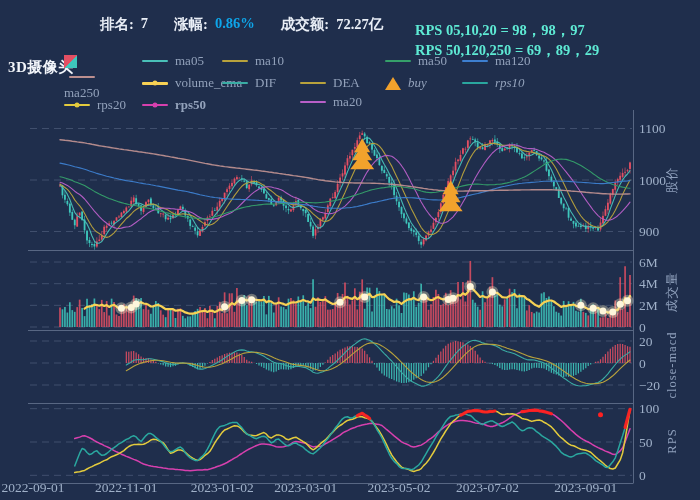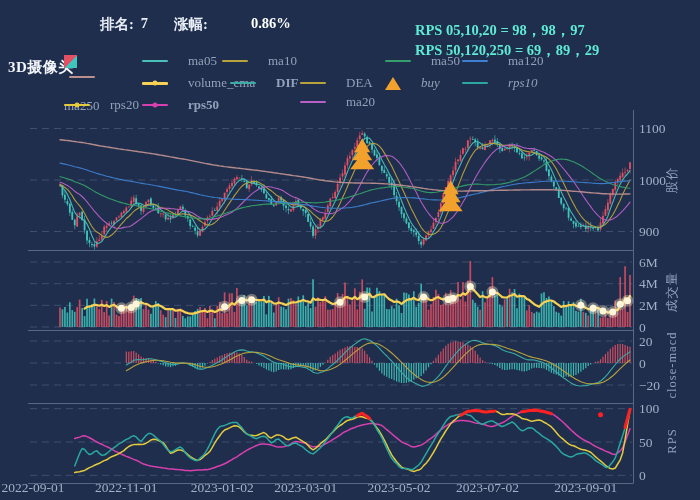--- a/index.html
+++ b/index.html
@@ -2,26 +2,26 @@
 <html><head>
 <meta charset="utf-8">
 <style>
   html,body{margin:0;padding:0;}
   body{width:700px;height:500px;background:#1f2e4c;overflow:hidden;
        font-family:"Liberation Serif","DejaVu Serif",serif;}
   .app{position:relative;width:700px;height:364px;}
   .hdr{position:absolute;left:100px;top:15px;display:flex;gap:26px;
        color:#e9eef6;font-size:14.5px;font-weight:bold;white-space:nowrap;}
   .hdr .pair{display:flex;gap:7px;}
-  .hdr .red{color:#ffffff;margin-left:36px;}
+  .hdr .red{color:#0ea5e9;}
   .rps-top{position:absolute;left:415px;top:4px;color:#5eead4;font-size:14.5px;
        font-weight:bold;line-height:20px;white-space:nowrap;margin-top:16px;}
   .ttl{position:absolute;left:8px;top:58px;color:#f2f5fa;font-size:15px;
        font-weight:bold;letter-spacing:.5px;}
-  .leg{position:absolute;display:flex;align-items:center;gap:20px;height:14px;text-align:right;}
+  .leg{position:absolute;display:flex;align-items:center;gap:7px;height:14px;text-align:right;}
   .leg-line{width:26px;height:2px;border-radius:1px;position:relative;flex:none;}
   .leg-line.thick{height:3px;}
   .dotm{position:absolute;left:50%;top:50%;transform:translate(-50%,-50%);
        width:5px;height:5px;border-radius:50%;}
   .leg-candle{width:13px;height:13px;flex:none;
        background:linear-gradient(135deg,#e34f63 50%,#3ec6bc 50%);}
   .leg-tri{width:0;height:0;flex:none;border-left:8px solid transparent;
        border-right:8px solid transparent;border-bottom:13px solid #f2a22c;}
   .leg-t{font-size:13px;color:#93a2bb;white-space:nowrap;}
   svg{position:absolute;left:0;top:0;}
@@ -36,20 +36,24 @@
 <div class="app">
   <div class="hdr">
     <span class="pair">
         <span>排名:</span>
         <span>7</span>
       </span>
     <span class="pair">
         <span>涨幅:</span>
         <span class="red">0.86%</span>
       </span>
+    <span class="pair">
+        <span>成交额:</span>
+        <span>72.27亿</span>
+      </span>
   </div>
   <div class="rps-top">
     <div>RPS 05,10,20 = 98，98，97</div>
     <div>RPS 50,120,250 = 69，89，29</div>
   </div>
   <div class="ttl">3D摄像头</div>
   <div id="legend">
       <div class="leg" style="left: 64px; top: 54px;">
         <span class="leg-candle"></span>
         <span class="leg-t"></span>
@@ -77,21 +81,21 @@
       <div class="leg" style="left: 64px; top: 76px; flex-direction: column;">
         <span class="leg-line" style="background: rgb(188, 143, 143);"></span>
         <span class="leg-t">ma250</span>
       </div>
       <div class="leg" style="left: 142px; top: 76px;">
         <span class="leg-line thick" style="background: rgb(247, 209, 84);">
           <span class="dotm" style="background: rgb(247, 209, 84);"></span>
         </span>
         <span class="leg-t">volume_ema</span>
       </div>
-      <div class="leg" style="left: 230px; top: 76px; font-weight: bold;">
+      <div class="leg" style="left: 222px; top: 76px;">
         <span class="leg-line" style="background: rgb(58, 172, 164);"></span>
         <span class="leg-t">DIF</span>
       </div>
       <div class="leg" style="left: 300px; top: 76px;">
         <span class="leg-line" style="background: rgb(184, 162, 60);"></span>
         <span class="leg-t">DEA</span>
       </div>
       <div class="leg" style="left: 385px; top: 76px; font-style: italic;">
         <span class="leg-tri" style="border-bottom-color: rgb(242, 162, 44);"></span>
         <span class="leg-t">buy</span>

